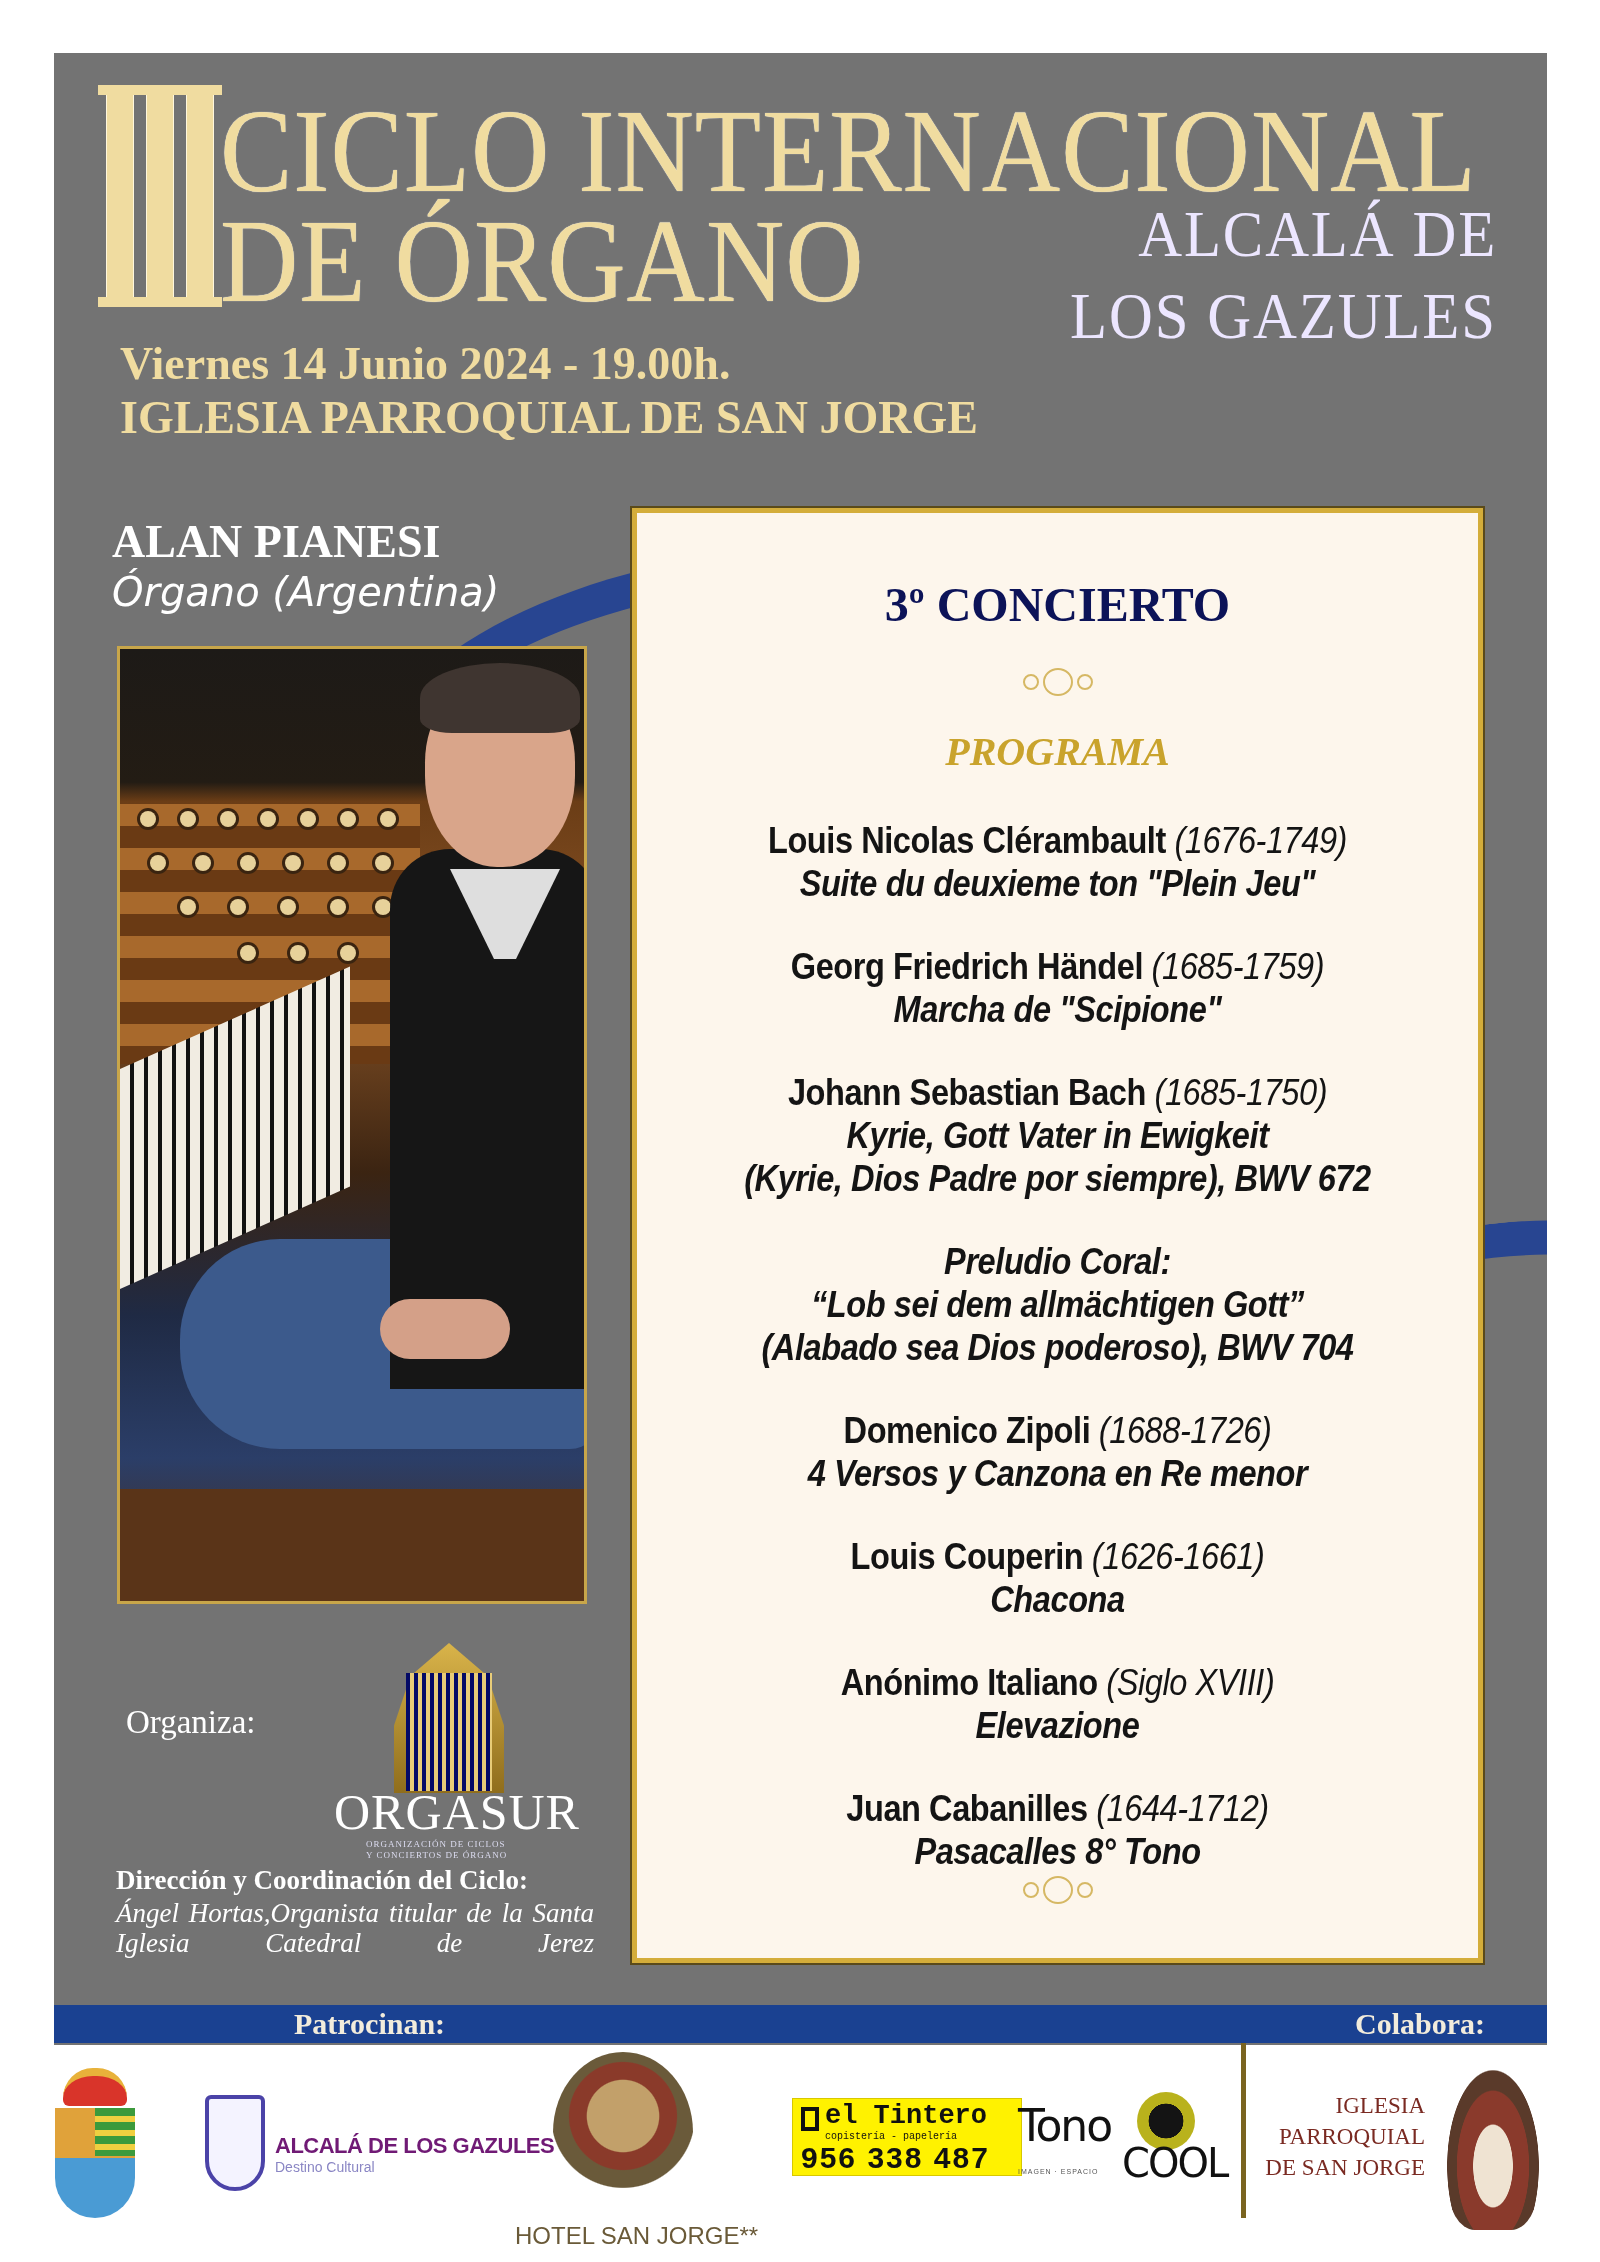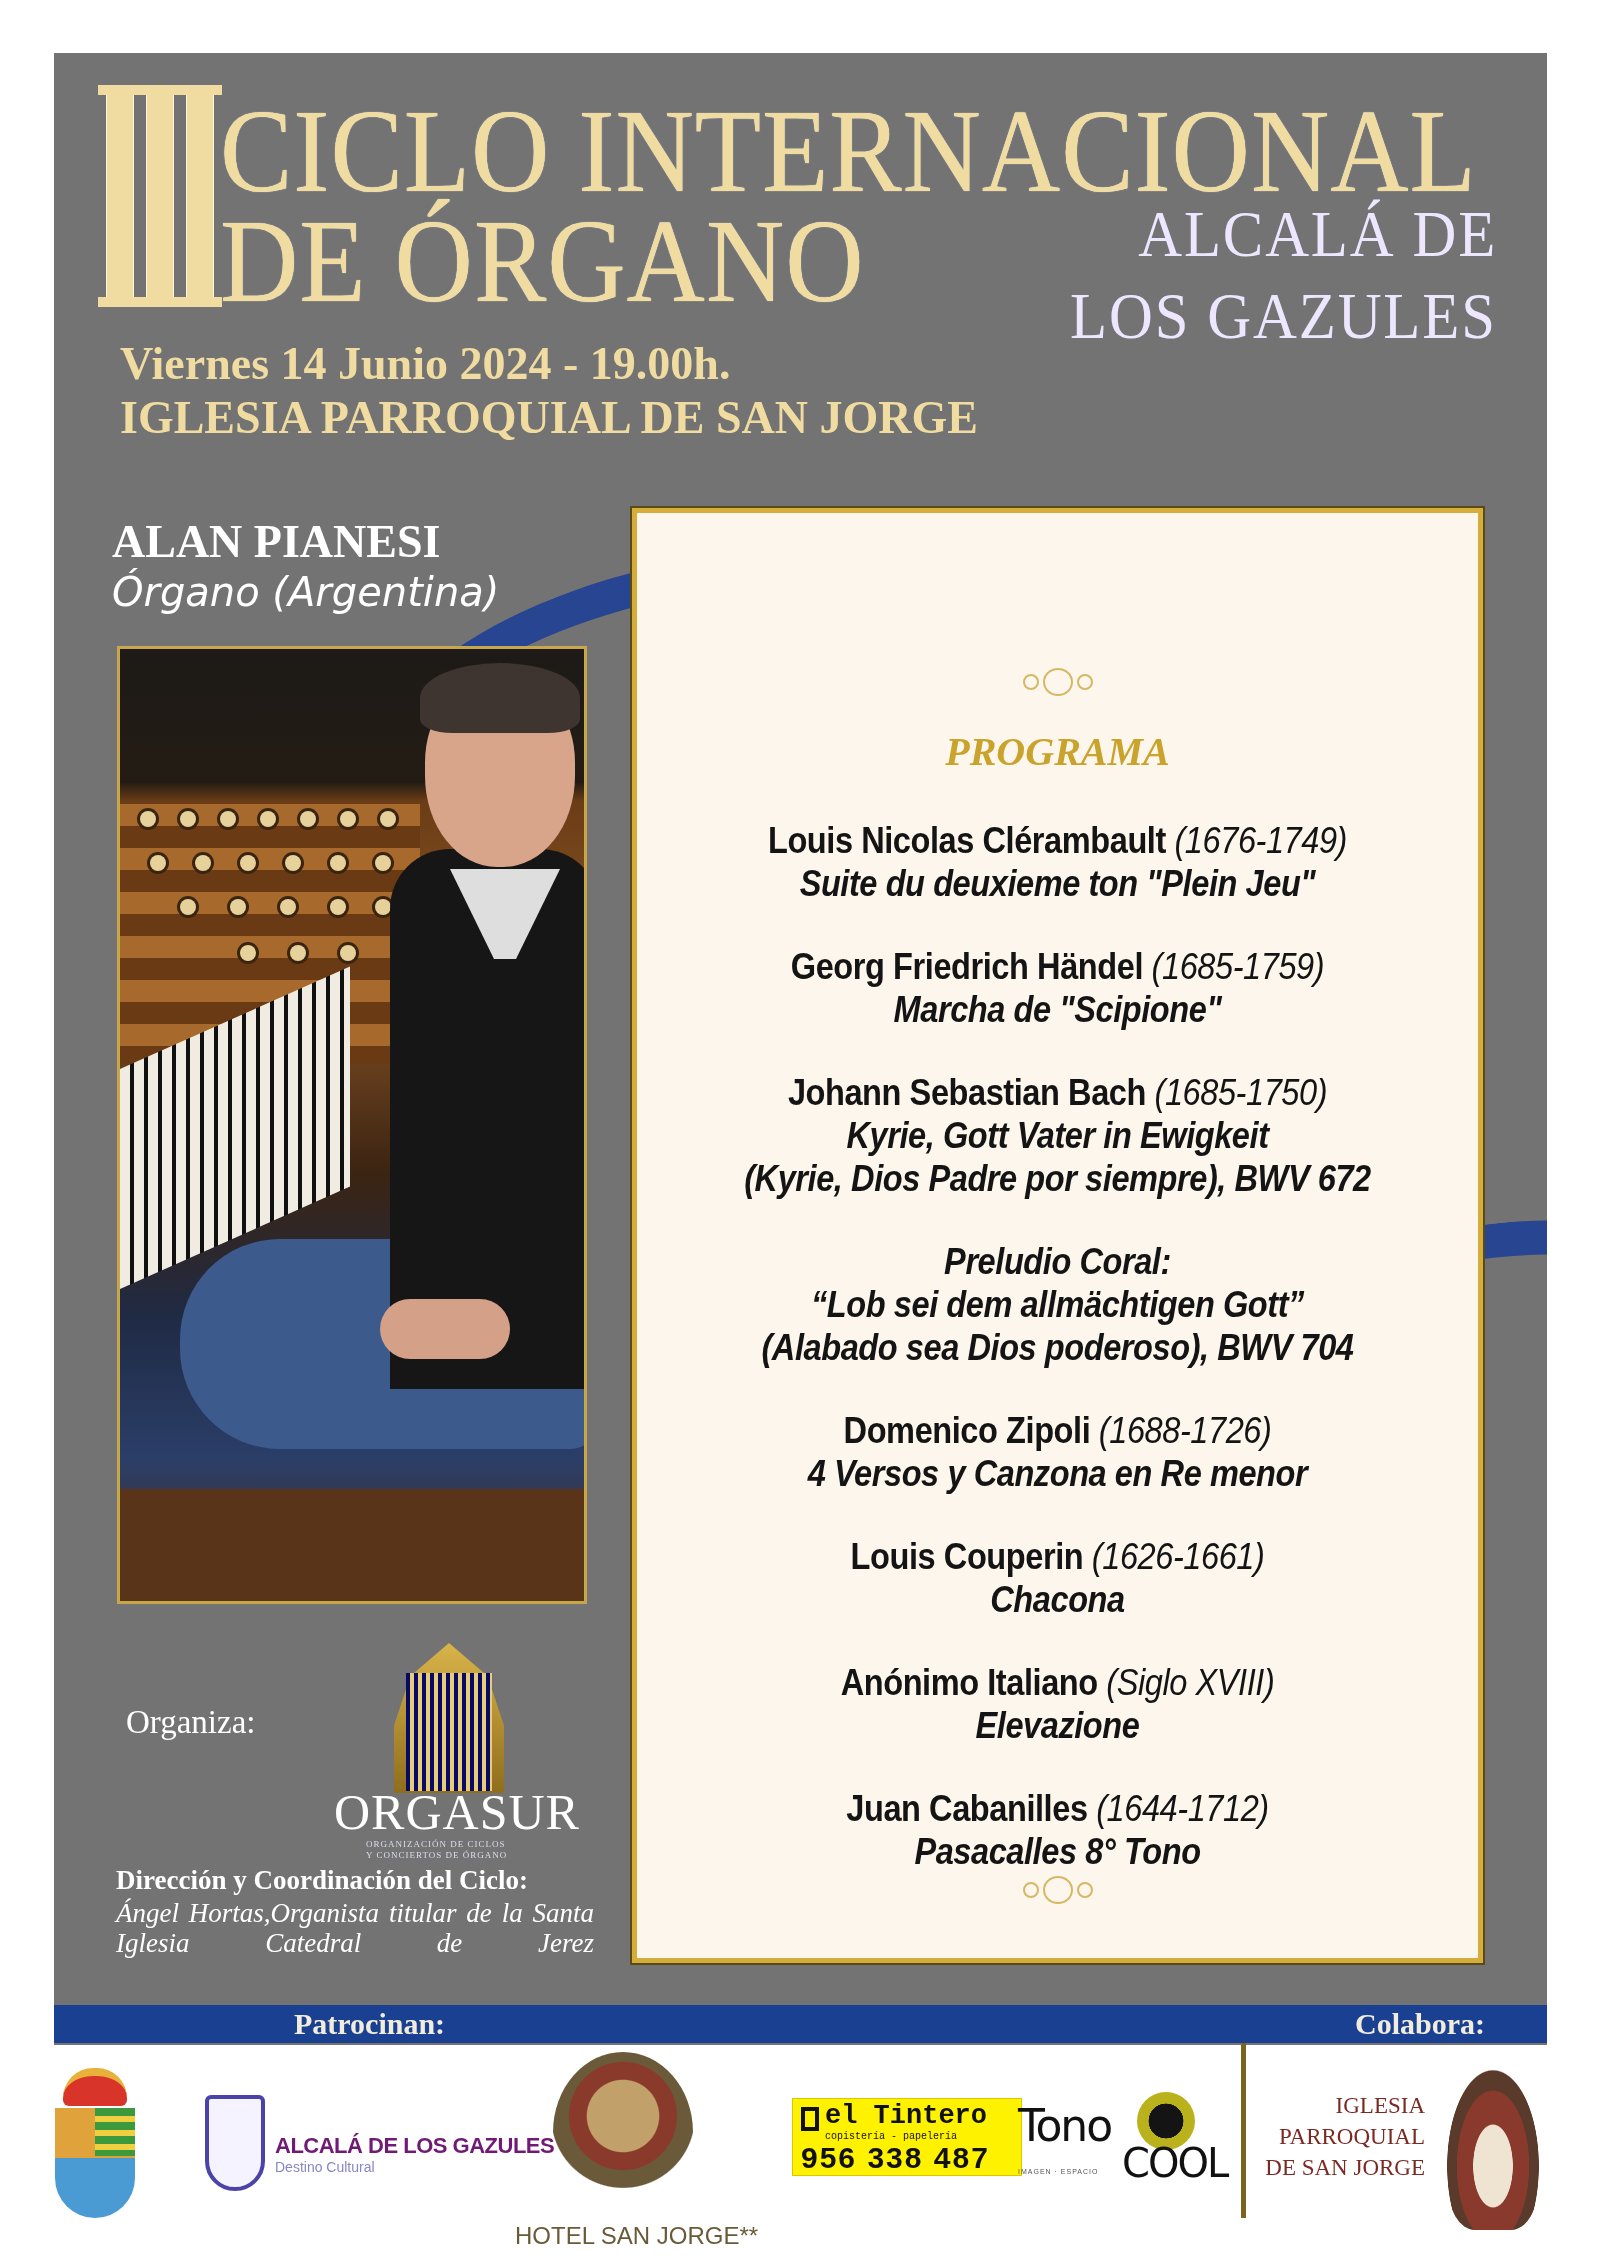--- a/index.html
+++ b/index.html
@@ -213,20 +213,21 @@
     <div class="orgasur-name">ORGASUR</div>
     <div class="orgasur-sub">
       <div>ORGANIZACIÓN DE CICLOS</div>
       <div>Y CONCIERTOS DE ÓRGANO</div>
     </div>
   </div>
   <div class="coord-title">Dirección y Coordinación del Ciclo:</div>
   <div class="coord-text">Ángel Hortas,Organista titular de la Santa Iglesia Catedral de Jerez</div>
 
   <div class="panel">
+    <div class="concert-title">3º CONCIERTO</div>
     <div class="ornament orn-top">
       <span class="o1"></span>
         <span class="o2"></span>
         <span class="o3"></span>
     </div>
     <div class="programa-label">PROGRAMA</div>
 
     <div class="program-list">
       <div class="piece">
         <div class="composer"><span>Louis Nicolas Clérambault</span> <span class="years">(1676-1749)</span></div>

